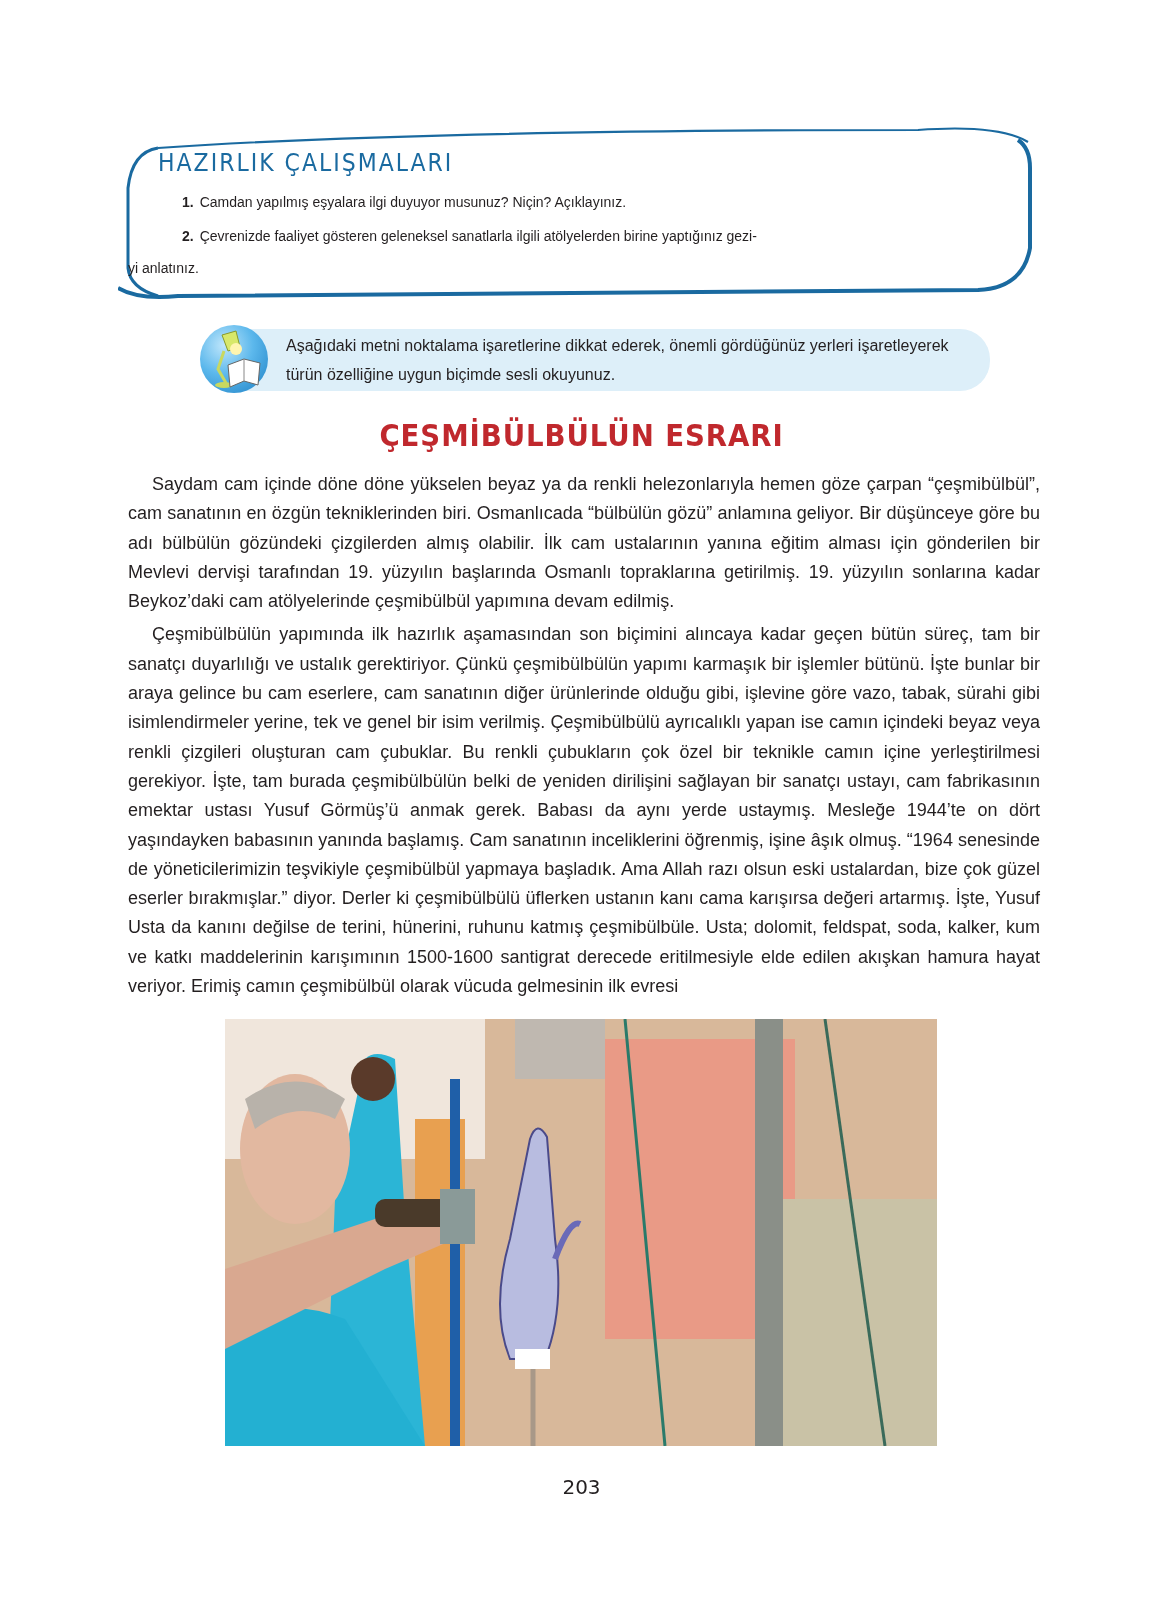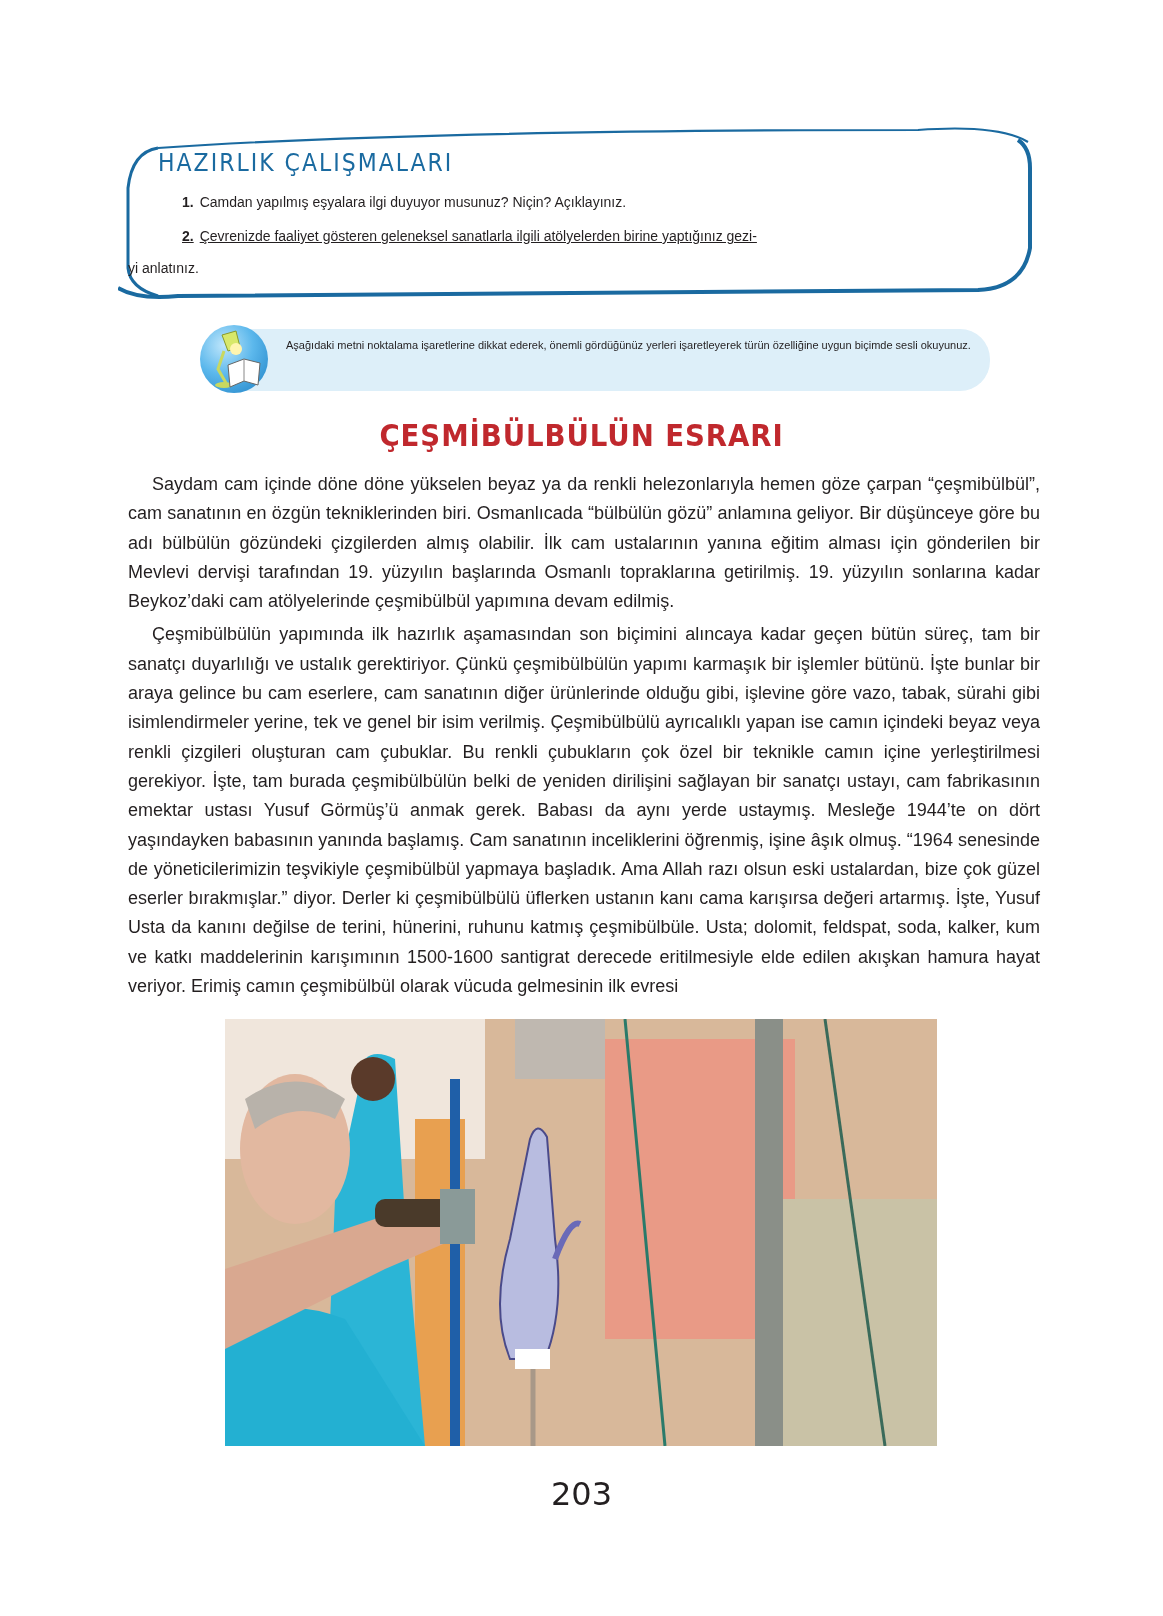--- a/index.html
+++ b/index.html
@@ -25,55 +25,55 @@
     }
     .info-bg {
       position: absolute; left: 40px; top: 4px; width: 750px; height: 62px;
       background: #ddeff9; border-radius: 0 30px 30px 0;
     }
     .info-icon {
       position: absolute; left: 0; top: 0; width: 68px; height: 68px; border-radius: 50%;
       background: radial-gradient(circle at 35% 30%, #bfe6fb 0%, #5cb8ec 45%, #1c7fc4 100%);
     }
     .info-text {
-      position: absolute; left: 86px; top: 6px; width: 700px; font-size: 11px; line-height: 29px;
+      position: absolute; left: 86px; top: 6px; width: 700px; font-size: 16px; line-height: 29px;
     }
     .story-title {
       position: absolute; left: 0; width: 1163px; top: 418px; text-align: center;
       font-family: "DejaVu Sans", sans-serif; font-weight: bold; font-size: 30px;
       color: #c0282d; letter-spacing: 1px; transform: scaleX(0.92);
     }
     .body-text {
       position: absolute; left: 128px; top: 470px; width: 912px;
       font-size: 18px; line-height: 29.3px; text-align: justify;
     }
     .body-text p { margin: 0 0 4px 0; text-indent: 24px; }
     .photo {
       position: absolute; left: 225px; top: 1019px; width: 712px; height: 427px; overflow: hidden;
       background: linear-gradient(90deg, #e8d8c8 0%, #d9b08e 30%, #c9826a 48%, #e89c84 62%, #b9a898 78%, #cfc8b0 100%);
     }
     .page-number {
       position: absolute; left: 0; width: 1163px; top: 1475px; text-align: center;
-      font-family: "DejaVu Sans", sans-serif; font-size: 32px; color: #231f20;
+      font-family: "DejaVu Sans", sans-serif; font-size: 20px; color: #231f20;
     }
   </style>
 </head>
 <body>
 
 <div class="prep-box">
   <svg class="frame" viewBox="0 0 930 190" xmlns="http://www.w3.org/2000/svg">
     <path d="M40 30 Q 300 12 800 12 Q 880 6 910 24" fill="none" stroke="#1a6aa0" stroke-width="2.2"></path>
     <path d="M40 30 Q 14 34 10 70 L 10 150 Q 12 170 40 178" fill="none" stroke="#1a6aa0" stroke-width="3"></path>
     <path d="M 0 170 Q 20 182 60 178 L 860 172 Q 905 170 912 130 L 912 50 Q 912 30 900 22" fill="none" stroke="#1a6aa0" stroke-width="4"></path>
   </svg>
   <div class="prep-title">HAZIRLIK ÇALIŞMALARI</div>
   <div class="prep-item" style="left:56px; top:58px;">
     <span class="num">1.</span><span>Camdan yapılmış eşyalara ilgi duyuyor musunuz? Niçin? Açıklayınız.</span>
   </div>
-  <div class="prep-item" style="left:56px; top:92px; width:850px;text-decoration:underline;">
+  <div class="prep-item" style="left:56px; top:92px; width:850px;">
     <span class="num">2.</span><span>Çevrenizde faaliyet gösteren geleneksel sanatlarla ilgili atölyelerden birine yaptığınız gezi-</span>
   </div>
   <div class="prep-item" style="left:2px; top:124px;text-align:center;">yi anlatınız.</div>
 </div>
 
 <div class="info-box">
   <div class="info-bg"></div>
   <div class="info-icon">
     <svg width="68" height="68" viewBox="0 0 68 68" xmlns="http://www.w3.org/2000/svg">
       <path d="M22 10 L36 6 L40 22 L28 26 Z" fill="#d8e86a" stroke="#8a9a2a" stroke-width="1"></path>

